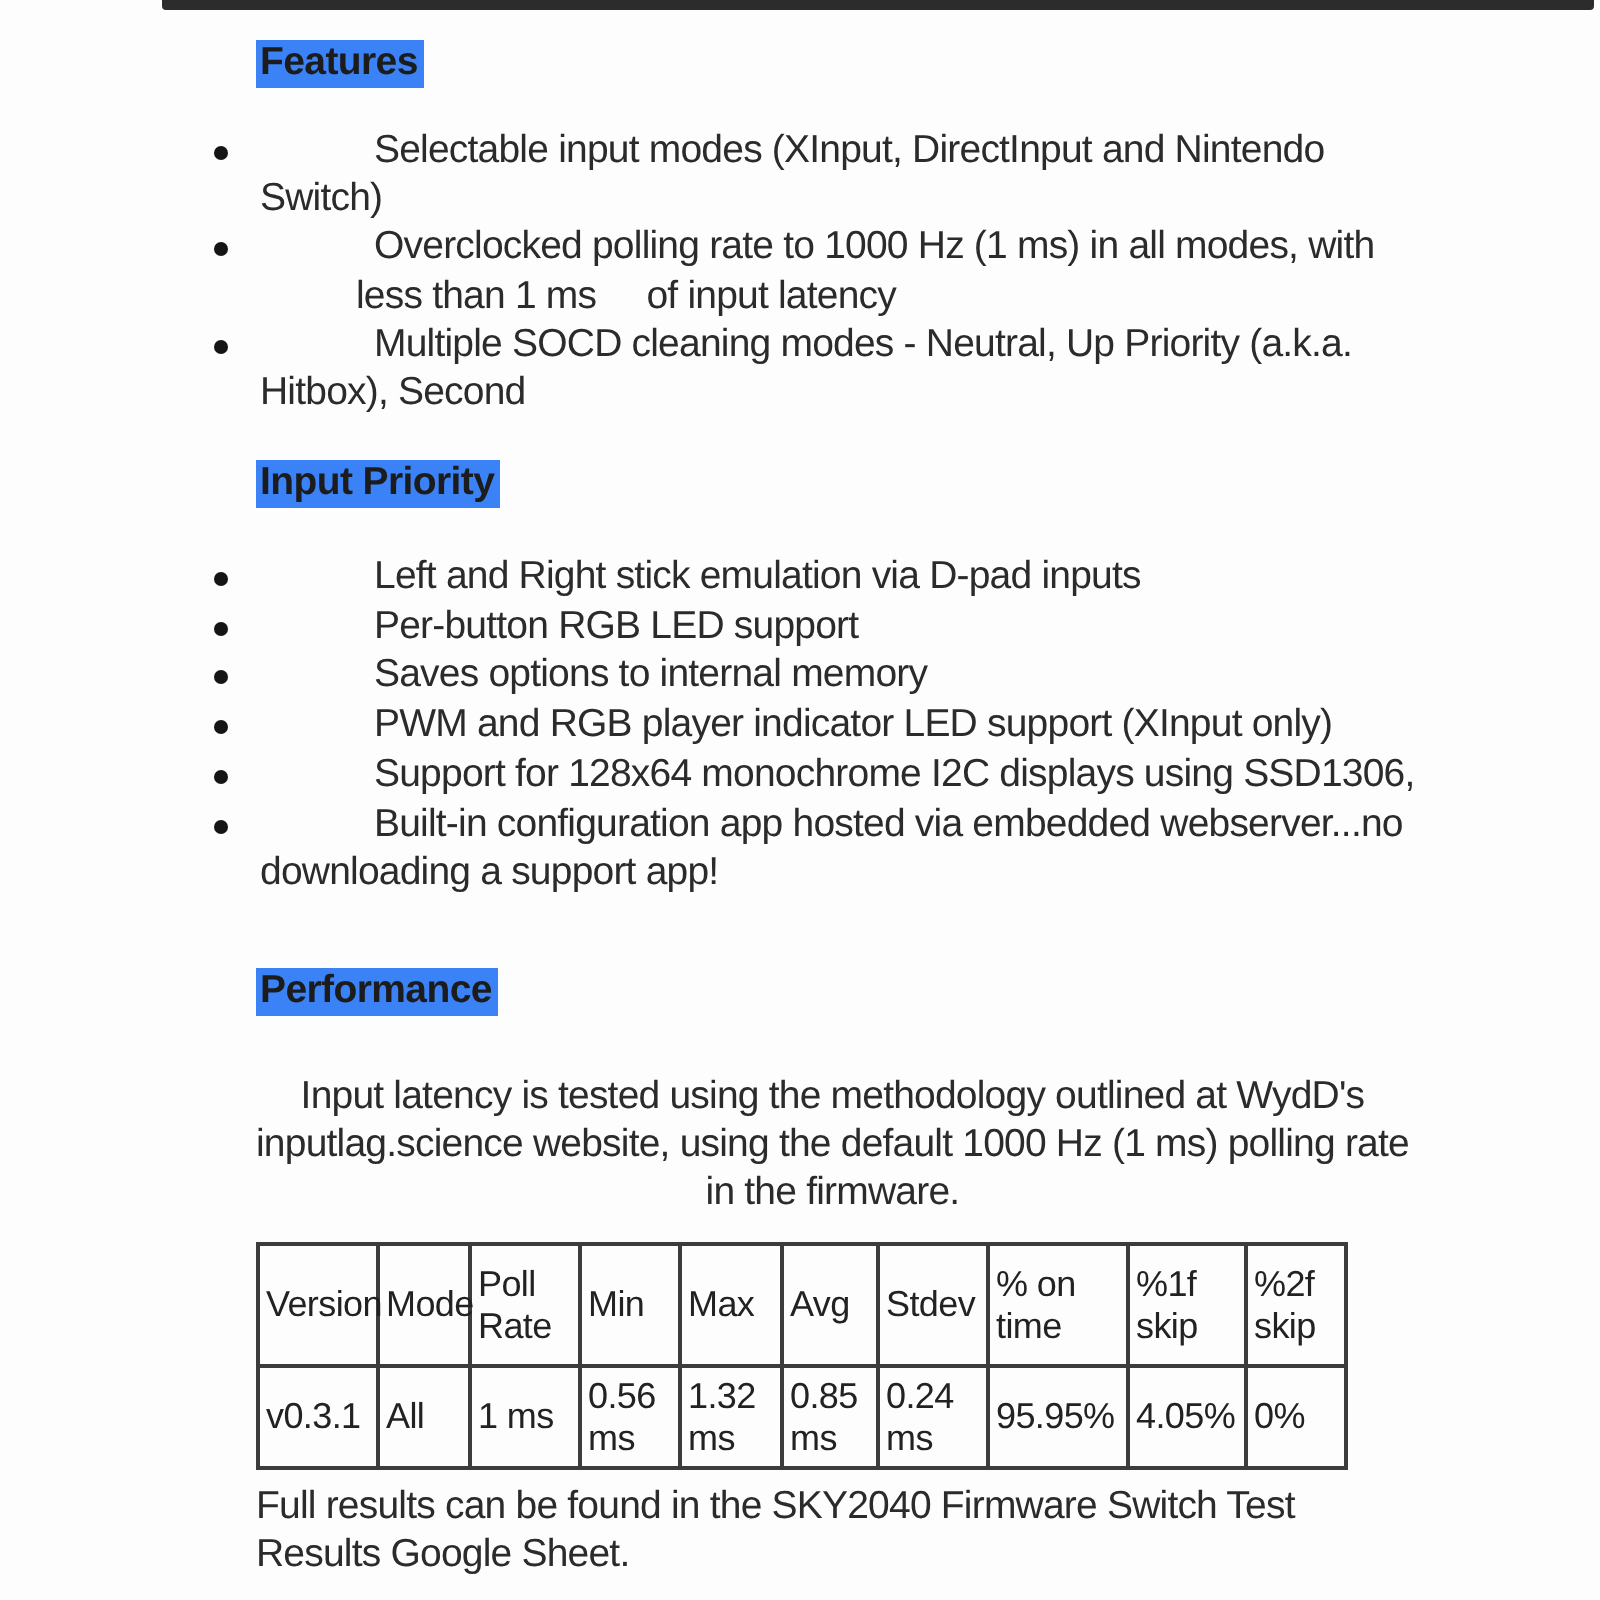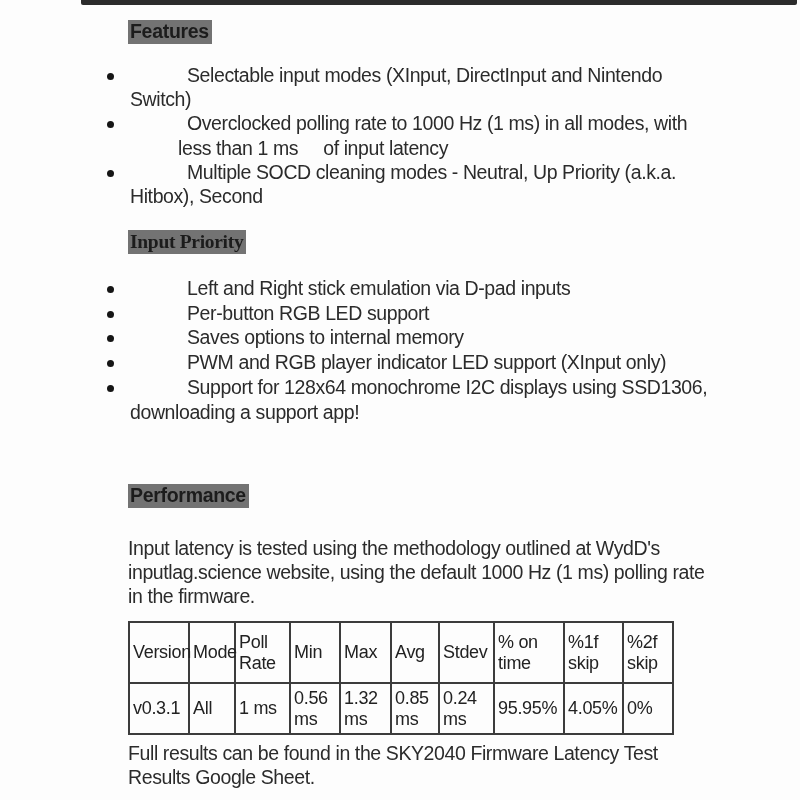--- a/index.html
+++ b/index.html
@@ -7,41 +7,41 @@
     width:800px;height:800px;position:relative;overflow:hidden;
     background:#fdfdfd;color:#2b2b2b;
     font-family:"Liberation Sans","DejaVu Sans",sans-serif;
   }
   .topbar{
     position:absolute;left:81px;top:0;width:716px;height:5px;
     background:#2c2c2c;border-radius:0 0 2px 2px;
   }
   .heading{
     position:absolute;left:128px;display:inline-block;
-    background:#737373;color:#1c1c1c;font-weight:bold;
+    background:#3b82f6;color:#1c1c1c;font-weight:bold;
     font-size:19.5px;line-height:21px;padding:1px 3px 2px 2px;
     letter-spacing:-0.3px;white-space:nowrap;
   }
   .h-features{top:20px;}
-  .h-input-priority{top:230px;font-family:Liberation Serif, serif;}
+  .h-input-priority{top:230px;}
   .h-performance{top:484px;}
   .list{position:absolute;left:105px;width:660px;font-size:19.5px;letter-spacing:-0.4px;}
   .features-list{top:63px;line-height:24.2px;}
   .ip-list{top:276px;line-height:24.7px;}
   .line{position:relative;white-space:nowrap;}
   .line.b .dot{
     position:absolute;left:2px;top:10px;width:7px;height:7px;
     border-radius:50%;background:#151515;
   }
   .ind-first{padding-left:82px;}
   .ind-margin{padding-left:25px;}
   .ind-hang{padding-left:73px;}
   .para{
     position:absolute;left:128px;top:536px;font-size:19.5px;
-    line-height:24px;letter-spacing:-0.4px;
+    line-height:24px;letter-spacing:-0.4px;text-align:center;
   }
   .para .line{white-space:nowrap;}
   .footer{
     position:absolute;left:128px;top:741px;font-size:19.5px;
     line-height:24px;letter-spacing:-0.4px;
   }
   table.perf{
     position:absolute;left:128px;top:621px;
     border-collapse:collapse;table-layout:fixed;width:546px;
   }
@@ -73,20 +73,21 @@
 </div>
 
 <div class="heading h-input-priority">Input Priority</div>
 
 <div class="list ip-list">
   <div class="line b ind-first"><span class="dot"></span><span>Left and Right stick emulation via D-pad inputs</span></div>
   <div class="line b ind-first"><span class="dot"></span><span>Per-button RGB LED support</span></div>
   <div class="line b ind-first"><span class="dot"></span><span>Saves options to internal memory</span></div>
   <div class="line b ind-first"><span class="dot"></span><span>PWM and RGB player indicator LED support (XInput only)</span></div>
   <div class="line b ind-first"><span class="dot"></span><span>Support for 128x64 monochrome I2C displays using SSD1306,</span></div>
+  <div class="line b ind-first"><span class="dot"></span><span>Built-in configuration app hosted via embedded webserver...no</span></div>
   <div class="line ind-margin"><span>downloading a support app!</span></div>
 </div>
 
 <div class="heading h-performance">Performance</div>
 
 <div class="para">
   <div class="line">Input latency is tested using the methodology outlined at WydD's</div>
   <div class="line">inputlag.science website, using the default 1000 Hz (1 ms) polling rate</div>
   <div class="line">in the firmware.</div>
 </div>
@@ -126,15 +127,15 @@
     <td>0.85 ms</td>
     <td>0.24 ms</td>
     <td>95.95%</td>
     <td>4.05%</td>
     <td>0%</td>
   </tr>
 </tbody>
   </table>
 
 <div class="footer">
-  <div class="line">Full results can be found in the SKY2040 Firmware Latency Test</div>
+  <div class="line">Full results can be found in the SKY2040 Firmware Switch Test</div>
   <div class="line">Results Google Sheet.</div>
 </div>
 
 </body></html>

